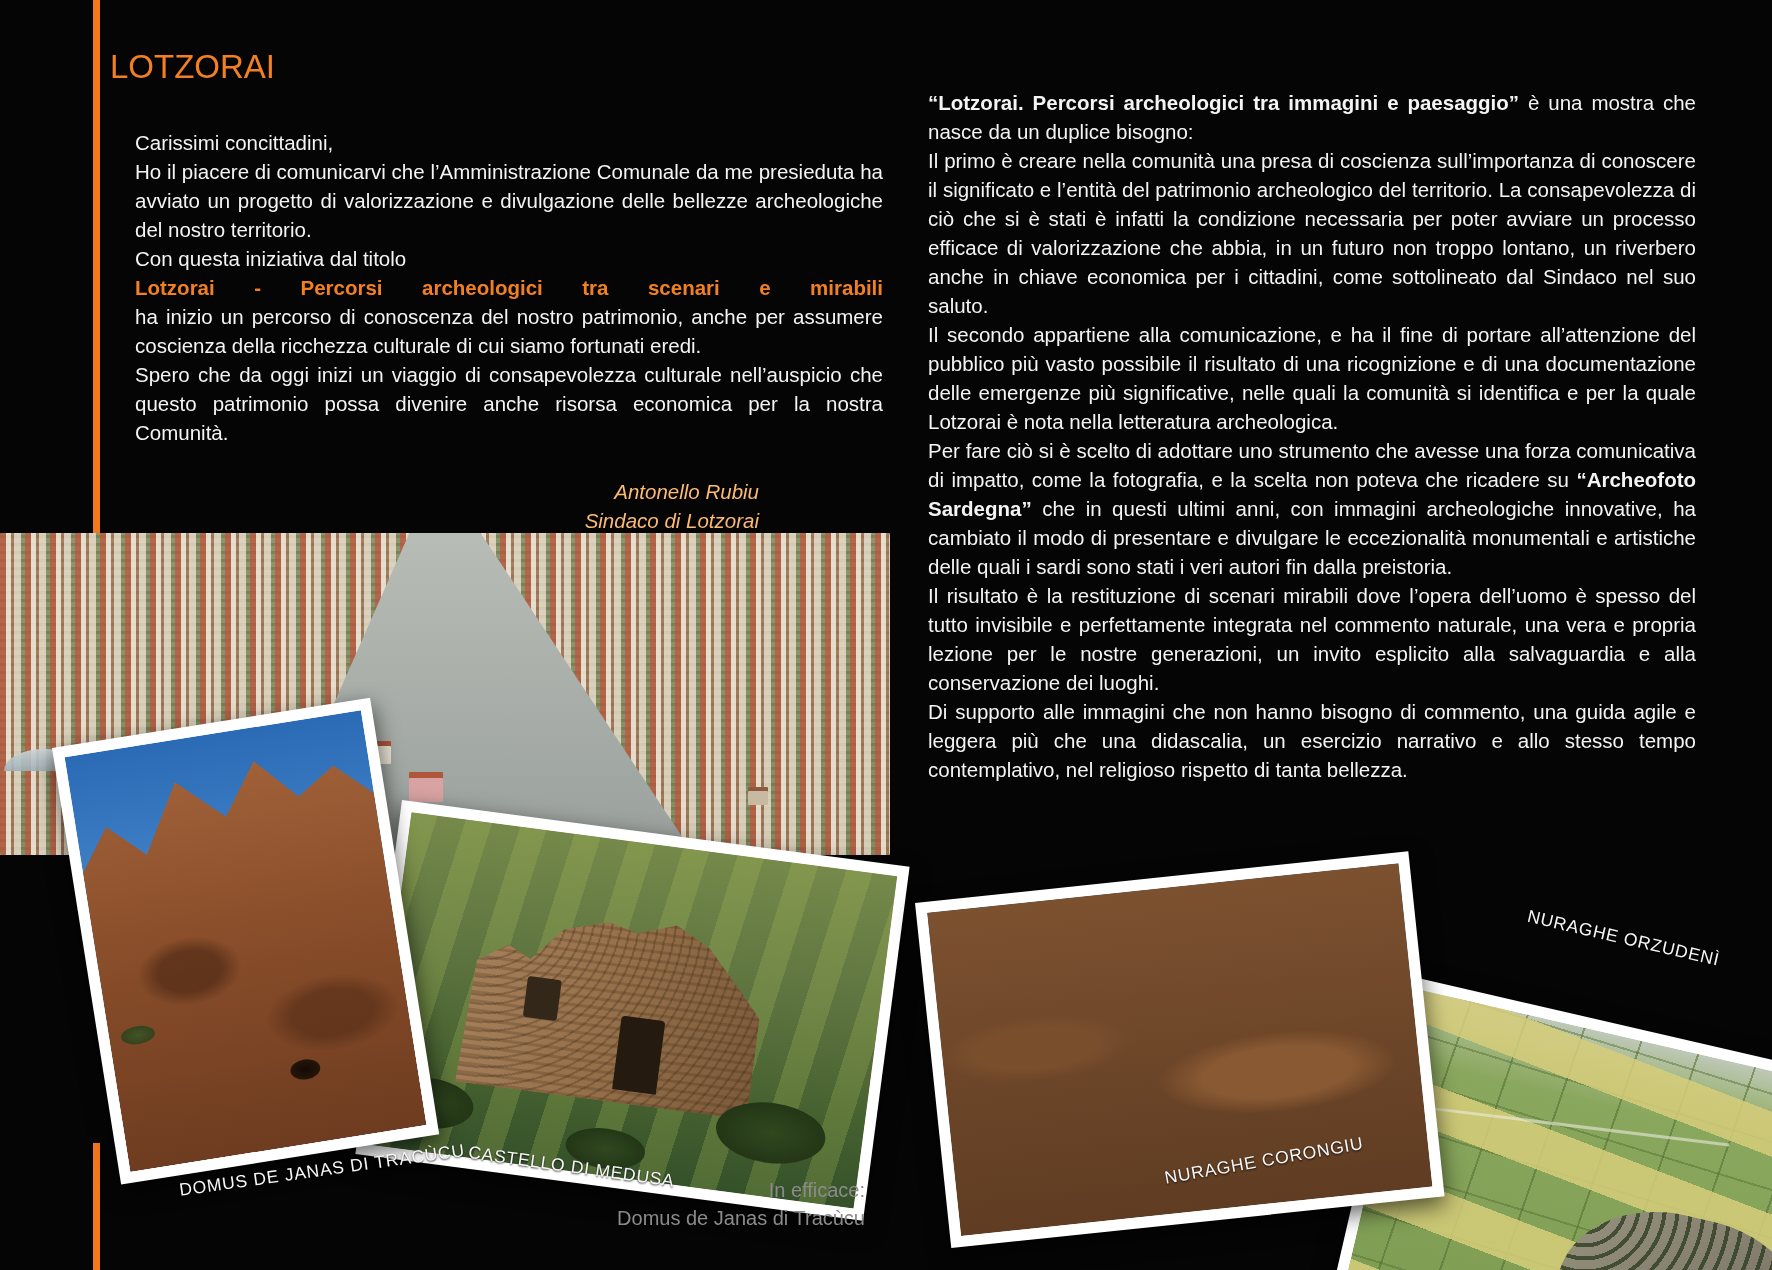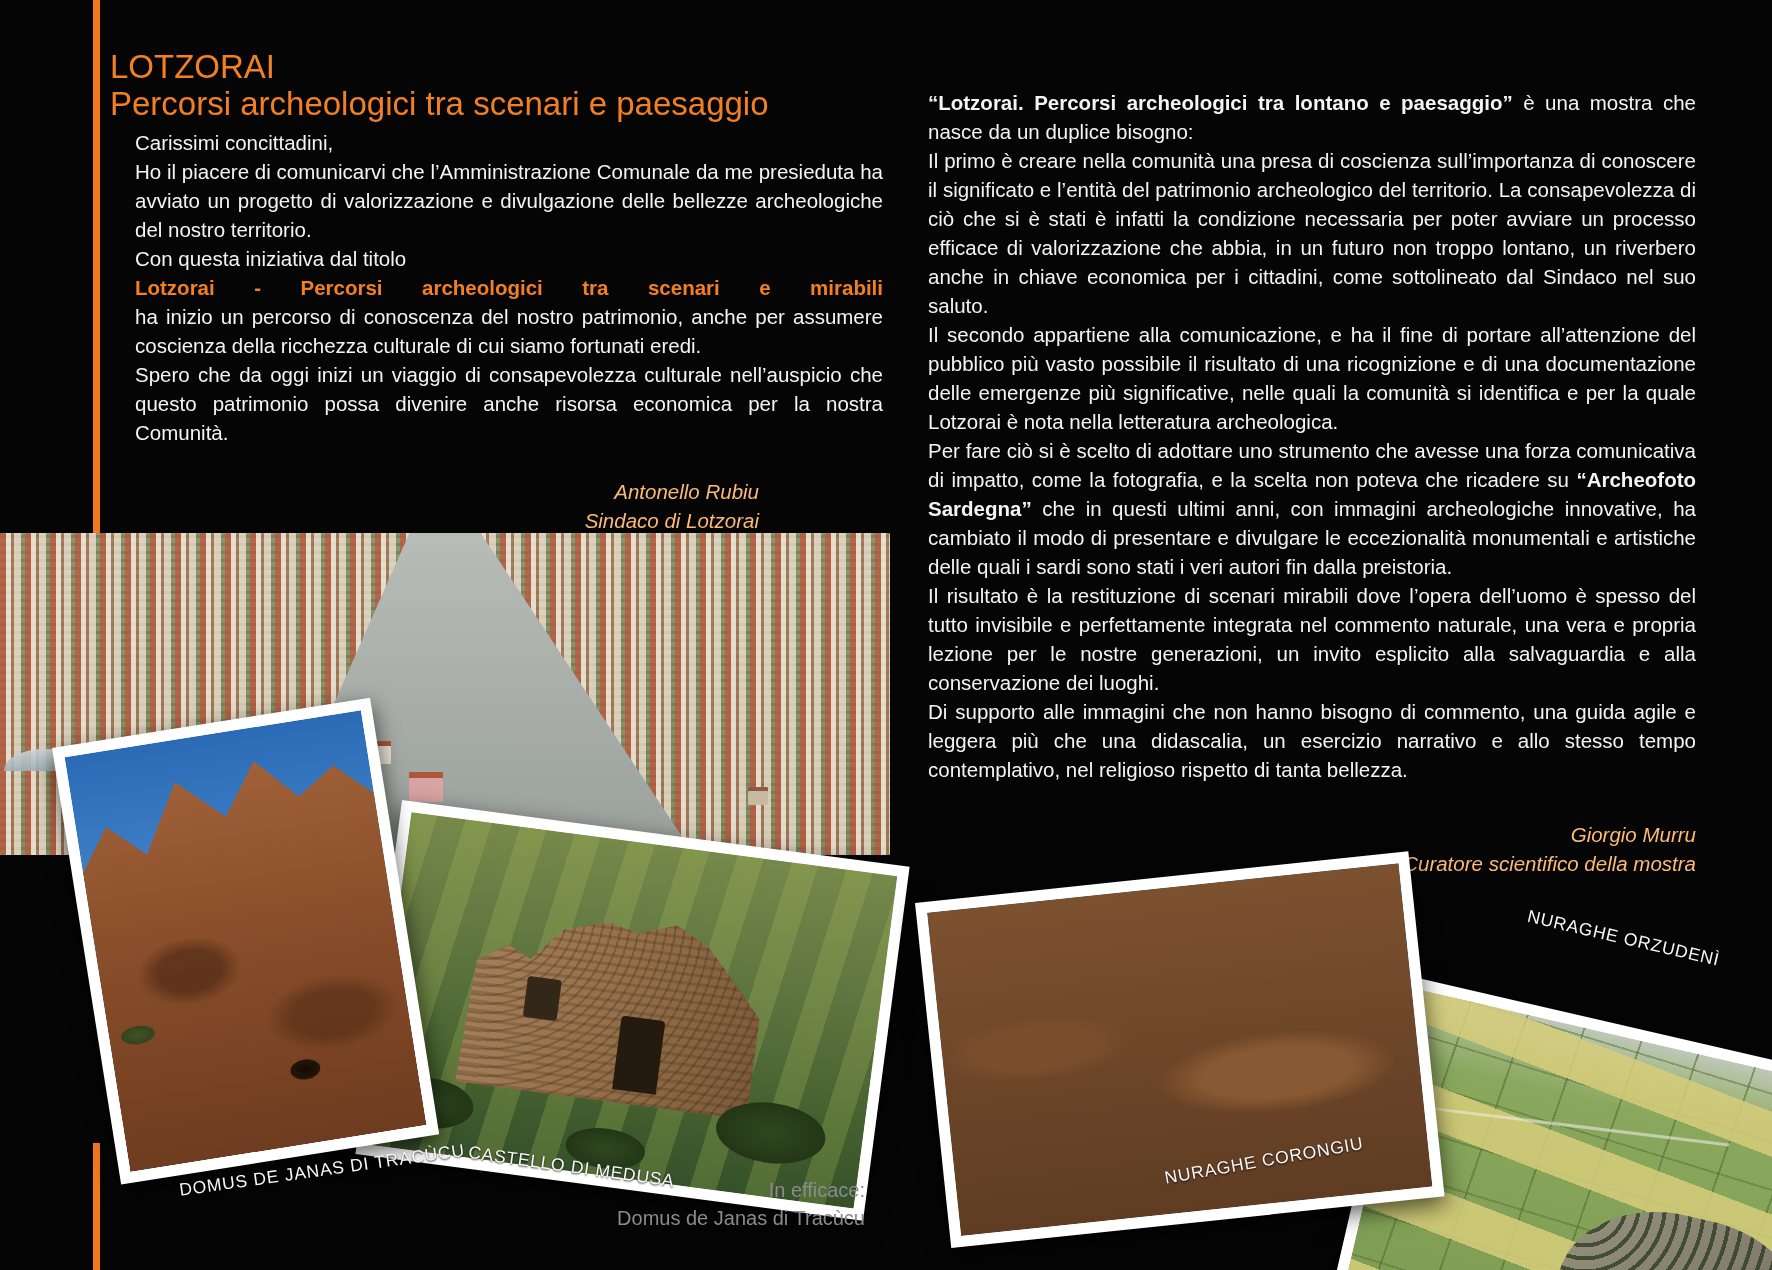--- a/index.html
+++ b/index.html
@@ -147,48 +147,43 @@
 </head>
 <body>
 
 <div id="page">
 
   <div id="bar-top" class="accent-bar"></div>
   <div id="bar-bottom" class="accent-bar"></div>
 
   <div id="header">
     <div class="t1">LOTZORAI</div>
-    <div class="t2">Percorsi archeologici tra scenari e paesaggio</div>
   </div>
 
   <div id="letter" class="textcol">
       <p><span>Carissimi concittadini,</span></p>
       <p><span>Ho il piacere di comunicarvi che l’Amministrazione Comunale da me presieduta ha avviato un progetto di valorizzazione e divulgazione delle bellezze archeologiche del nostro territorio.</span></p>
       <p><span>Con questa iniziativa dal titolo</span></p>
       <p class="fill"><span class="seg-accent">Lotzorai - Percorsi archeologici tra scenari e mirabili</span></p>
       <p><span>ha inizio un percorso di conoscenza del nostro patrimonio, anche per assumere coscienza della ricchezza culturale di cui siamo fortunati eredi.</span></p>
       <p><span>Spero che da oggi inizi un viaggio di consapevolezza culturale nell’auspicio che questo patrimonio possa divenire anche risorsa economica per la nostra Comunità.</span></p>
     </div>
   <div id="letter-sig" class="sig">
     <div>Antonello Rubiu</div>
     <div>Sindaco di Lotzorai</div>
   </div>
 
   <div id="essay" class="textcol">
-      <p><span class="seg-b">“Lotzorai. Percorsi archeologici tra lontano e paesaggio”</span><span> è una mostra che nasce da un duplice bisogno:</span></p>
+      <p><span class="seg-b">“Lotzorai. Percorsi archeologici tra immagini e paesaggio”</span><span> è una mostra che nasce da un duplice bisogno:</span></p>
       <p><span>Il primo è creare nella comunità una presa di coscienza sull’importanza di conoscere il significato e l’entità del patrimonio archeologico del territorio. La consapevolezza di ciò che si è stati è infatti la condizione necessaria per poter avviare un processo efficace di valorizzazione che abbia, in un futuro non troppo lontano, un riverbero anche in chiave economica per i cittadini, come sottolineato dal Sindaco nel suo saluto.</span></p>
       <p><span>Il secondo appartiene alla comunicazione, e ha il fine di portare all’attenzione del pubblico più vasto possibile il risultato di una ricognizione e di una documentazione delle emergenze più significative, nelle quali la comunità si identifica e per la quale Lotzorai è nota nella letteratura archeologica.</span></p>
       <p><span>Per fare ciò si è scelto di adottare uno strumento che avesse una forza comunicativa di impatto, come la fotografia, e la scelta non poteva che ricadere su </span><span class="seg-b">“Archeofoto Sardegna”</span><span> che in questi ultimi anni, con immagini archeologiche innovative, ha cambiato il modo di presentare e divulgare le eccezionalità monumentali e artistiche delle quali i sardi sono stati i veri autori fin dalla preistoria.</span></p>
       <p><span>Il risultato è la restituzione di scenari mirabili dove l’opera dell’uomo è spesso del tutto invisibile e perfettamente integrata nel commento naturale, una vera e propria lezione per le nostre generazioni, un invito esplicito alla salvaguardia e alla conservazione dei luoghi.</span></p>
       <p><span>Di supporto alle immagini che non hanno bisogno di commento, una guida agile e leggera più che una didascalia, un esercizio narrativo e allo stesso tempo contemplativo, nel religioso rispetto di tanta bellezza.</span></p>
     </div>
-  <div id="essay-sig" class="sig">
-    <div>Giorgio Murru</div>
-    <div>Curatore scientifico della mostra</div>
-  </div>
 
   <div id="panorama">
     <div class="layer pano-sky"></div>
     <div class="layer pano-clouds"></div>
     <div class="layer pano-sea"></div>
     <div class="layer pano-ridge"></div>
     <div class="layer pano-rocks"></div>
     <div class="layer pano-fields"></div>
     <div class="layer pano-town"></div>
     <div class="layer pano-road"></div>

